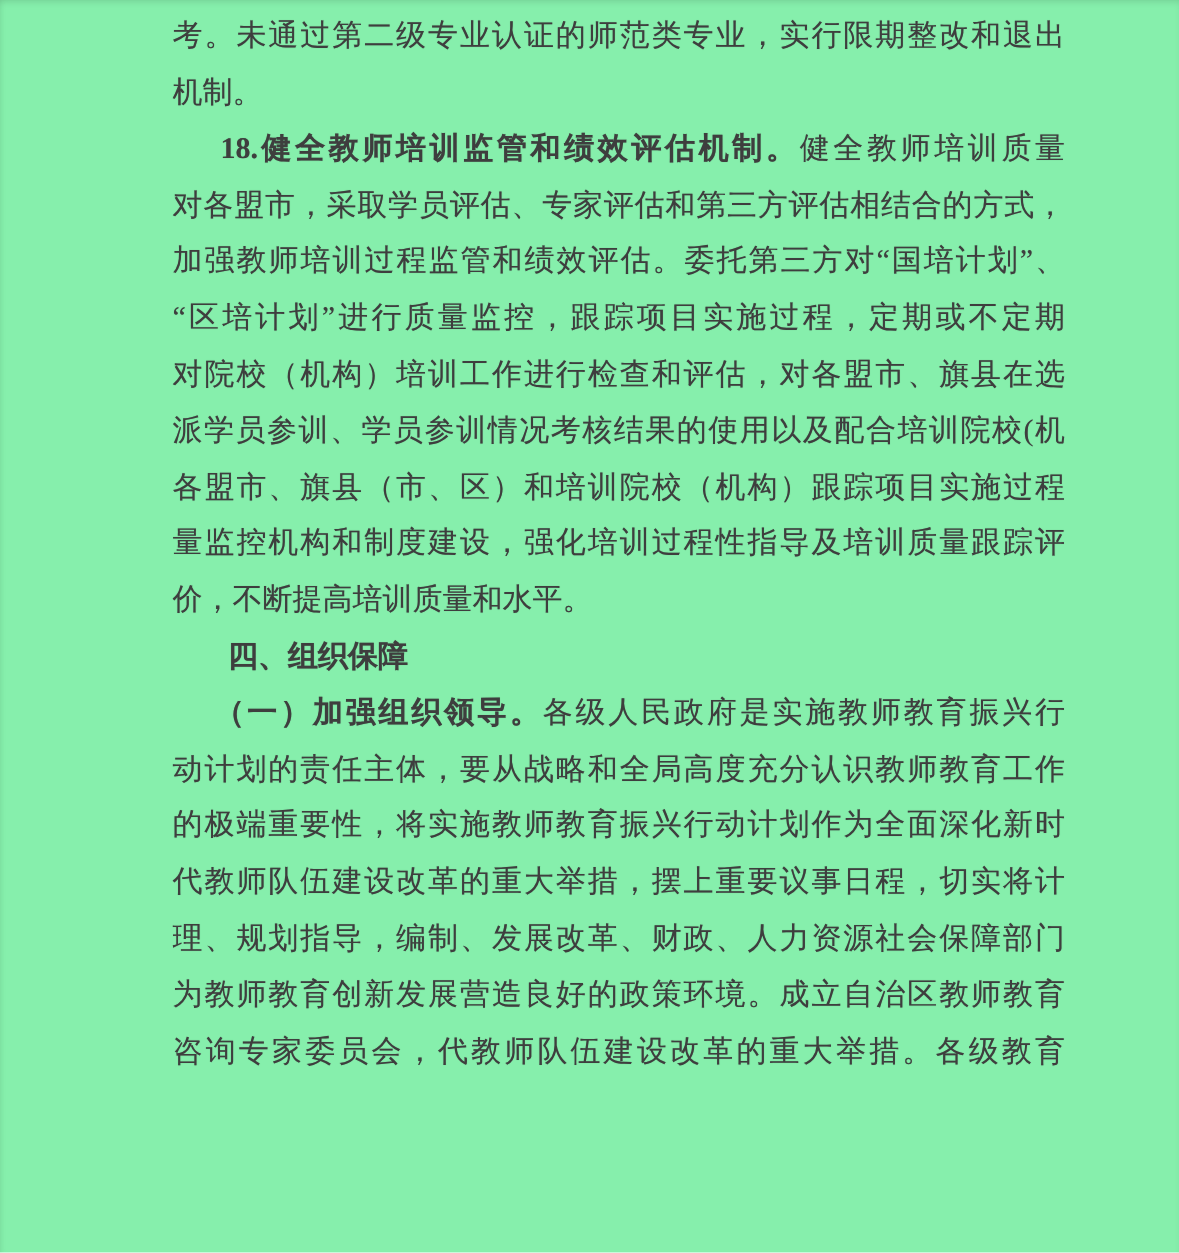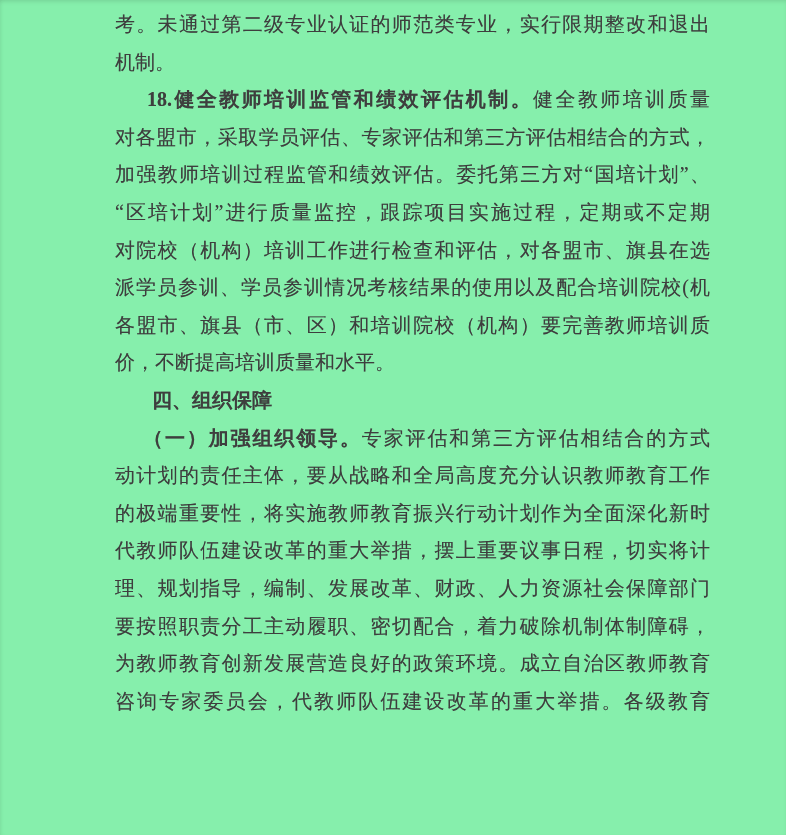--- a/index.html
+++ b/index.html
@@ -51,25 +51,25 @@
 <div class="page">
   <div class="text-column">
       <div class="line"><span>考。未通过第二级专业认证的师范类专业，实行限期整改和退出</span></div>
       <div class="line para-end"><span>机制。</span></div>
       <div class="line indent-md"><span class="bold">18.健全教师培训监管和绩效评估机制。</span><span>健全教师培训质量</span></div>
       <div class="line"><span>对各盟市，采取学员评估、专家评估和第三方评估相结合的方式，</span></div>
       <div class="line"><span>加强教师培训过程监管和绩效评估。委托第三方对“国培计划”、</span></div>
       <div class="line"><span>“区培计划”进行质量监控，跟踪项目实施过程，定期或不定期</span></div>
       <div class="line"><span>对院校（机构）培训工作进行检查和评估，对各盟市、旗县在选</span></div>
       <div class="line"><span>派学员参训、学员参训情况考核结果的使用以及配合培训院校(机</span></div>
-      <div class="line"><span>各盟市、旗县（市、区）和培训院校（机构）要完善教师培训质</span></div>
+      <div class="line"><span>各盟市、旗县（市、区）和培训院校（机构）跟踪项目实施过程</span></div>
+      <div class="line"><span>量监控机构和制度建设，强化培训过程性指导及培训质量跟踪评</span></div>
       <div class="line para-end"><span>价，不断提高培训质量和水平。</span></div>
       <div class="line para-end indent-lg"><span class="bold">四、组织保障</span></div>
-      <div class="line indent-sm"><span class="bold">（一）加强组织领导。</span><span>专家评估和第三方评估相结合的方式</span></div>
+      <div class="line indent-sm"><span class="bold">（一）加强组织领导。</span><span>各级人民政府是实施教师教育振兴行</span></div>
       <div class="line"><span>动计划的责任主体，要从战略和全局高度充分认识教师教育工作</span></div>
       <div class="line"><span>的极端重要性，将实施教师教育振兴行动计划作为全面深化新时</span></div>
       <div class="line"><span>代教师队伍建设改革的重大举措，摆上重要议事日程，切实将计</span></div>
       <div class="line"><span>理、规划指导，编制、发展改革、财政、人力资源社会保障部门</span></div>
-      <div class="line"><span>要按照职责分工主动履职、密切配合，着力破除机制体制障碍，</span></div>
       <div class="line"><span>为教师教育创新发展营造良好的政策环境。成立自治区教师教育</span></div>
       <div class="line"><span>咨询专家委员会，代教师队伍建设改革的重大举措。各级教育</span></div>
     </div>
 </div>
 
 </body></html>

